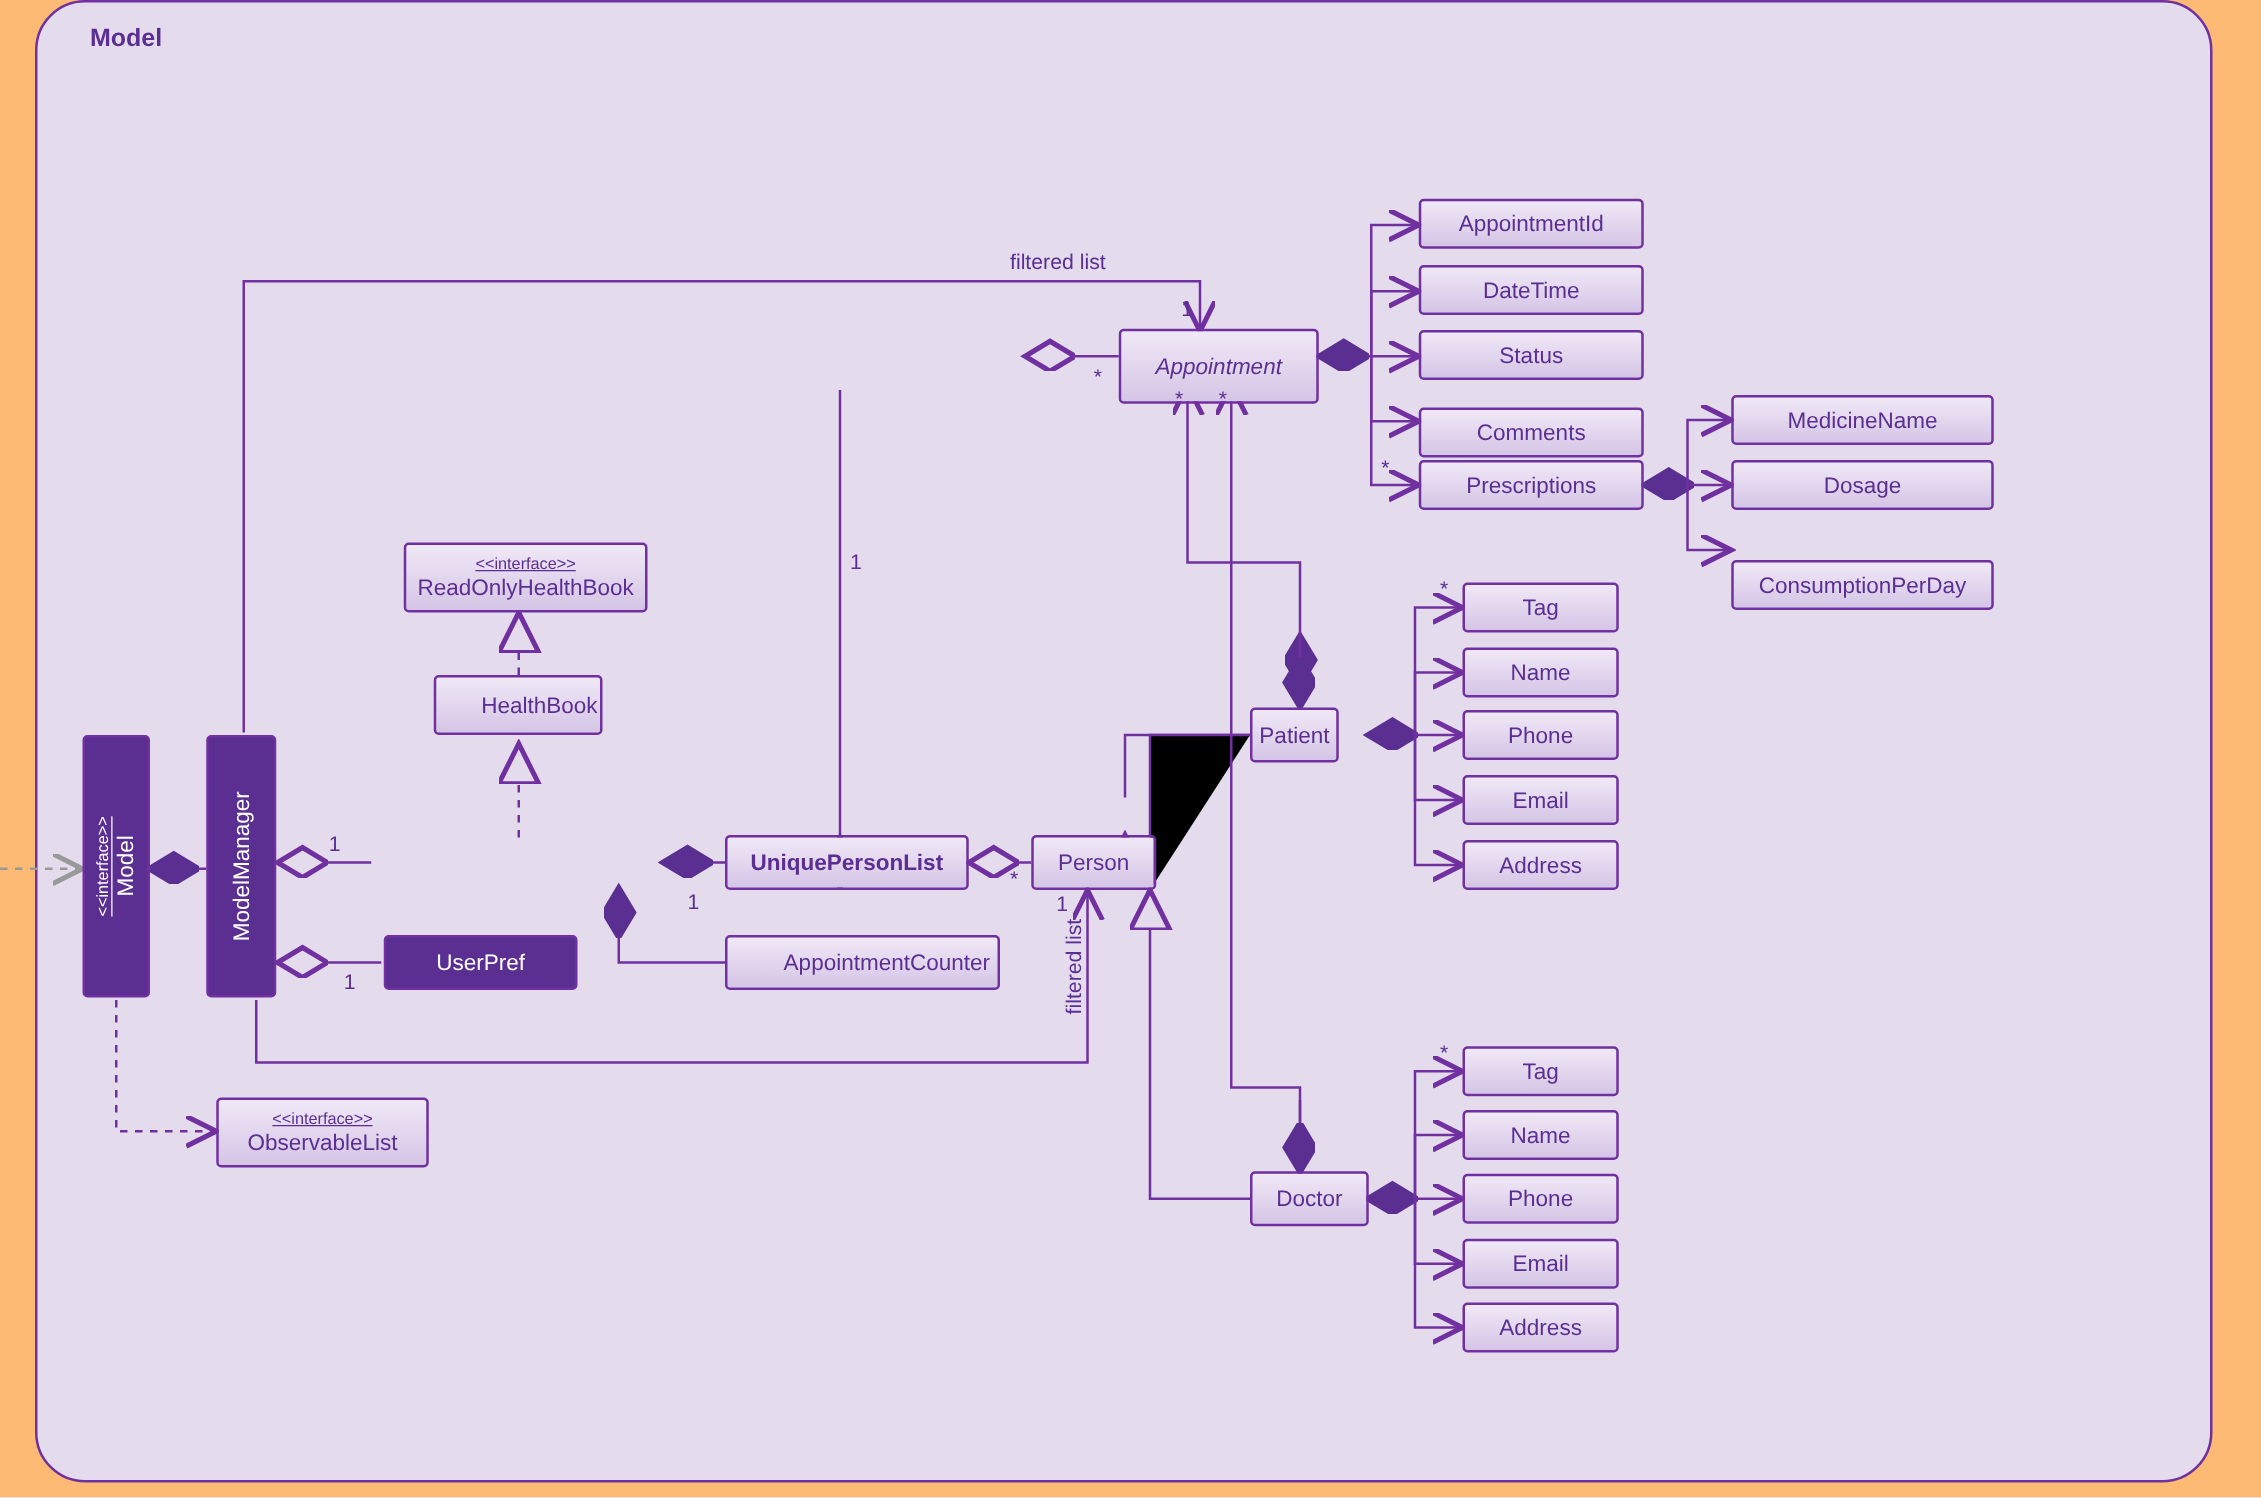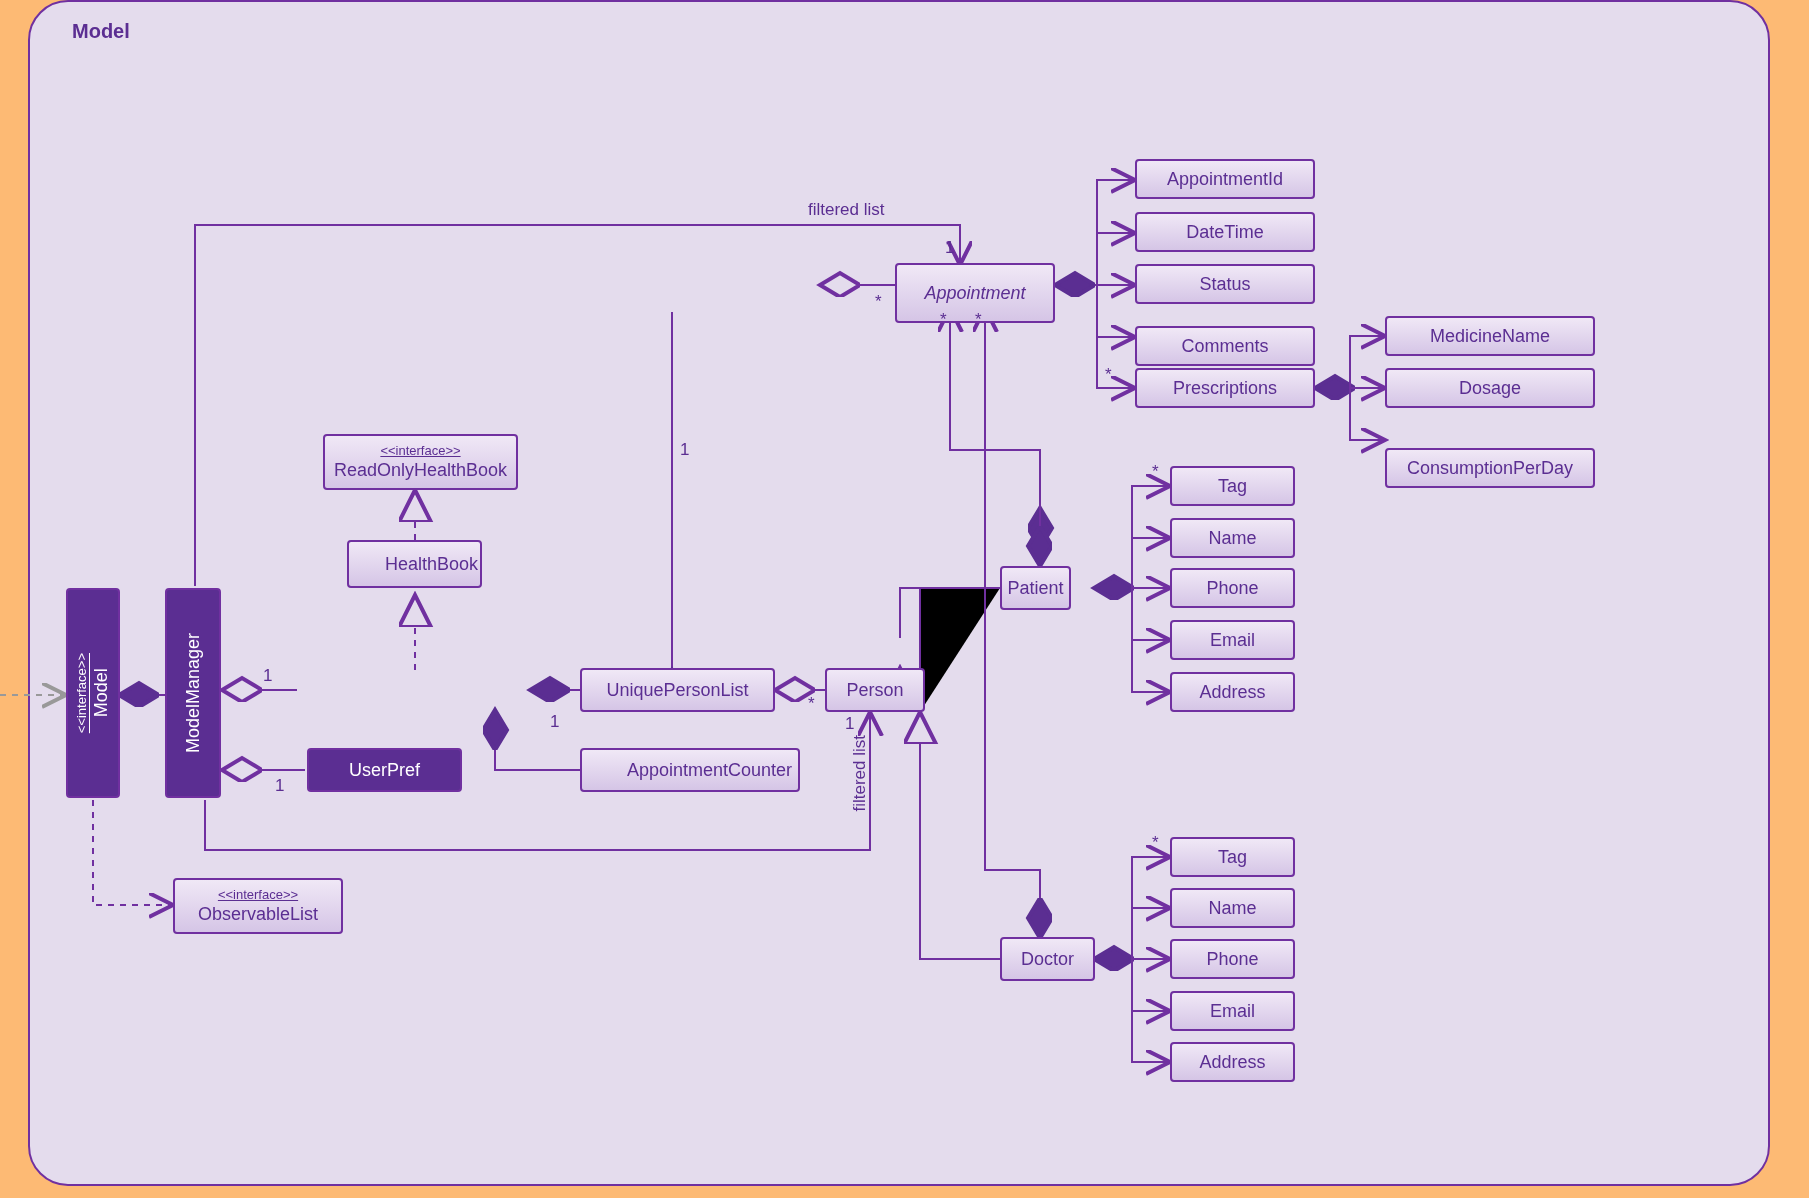--- a/index.html
+++ b/index.html
@@ -214,21 +214,21 @@
 
 
   <div class="box solid" style="left:307px; top:748px; width:155px; height:44px;">
     <div class="name">UserPref</div>
   </div>
 
   <div class="box" style="left:580px; top:748px; width:220px; height:44px;align-items:flex-end;">
     <div class="name">AppointmentCounter</div>
   </div>
 
-  <div class="box" style="left:580px; top:668px; width:195px; height:44px;">
+  <div class="box" style="left:580px; top:668px; width:195px; height:44px;font-weight:bold;">
     <div class="name">UniquePersonList</div>
   </div>
 
   <div class="box" style="left:825px; top:668px; width:100px; height:44px;">
     <div class="name">Person</div>
   </div>
 
 
   <div class="box" style="left:895px; top:263px; width:160px; height:60px;font-style:italic;">
     <div class="name">Appointment</div>

